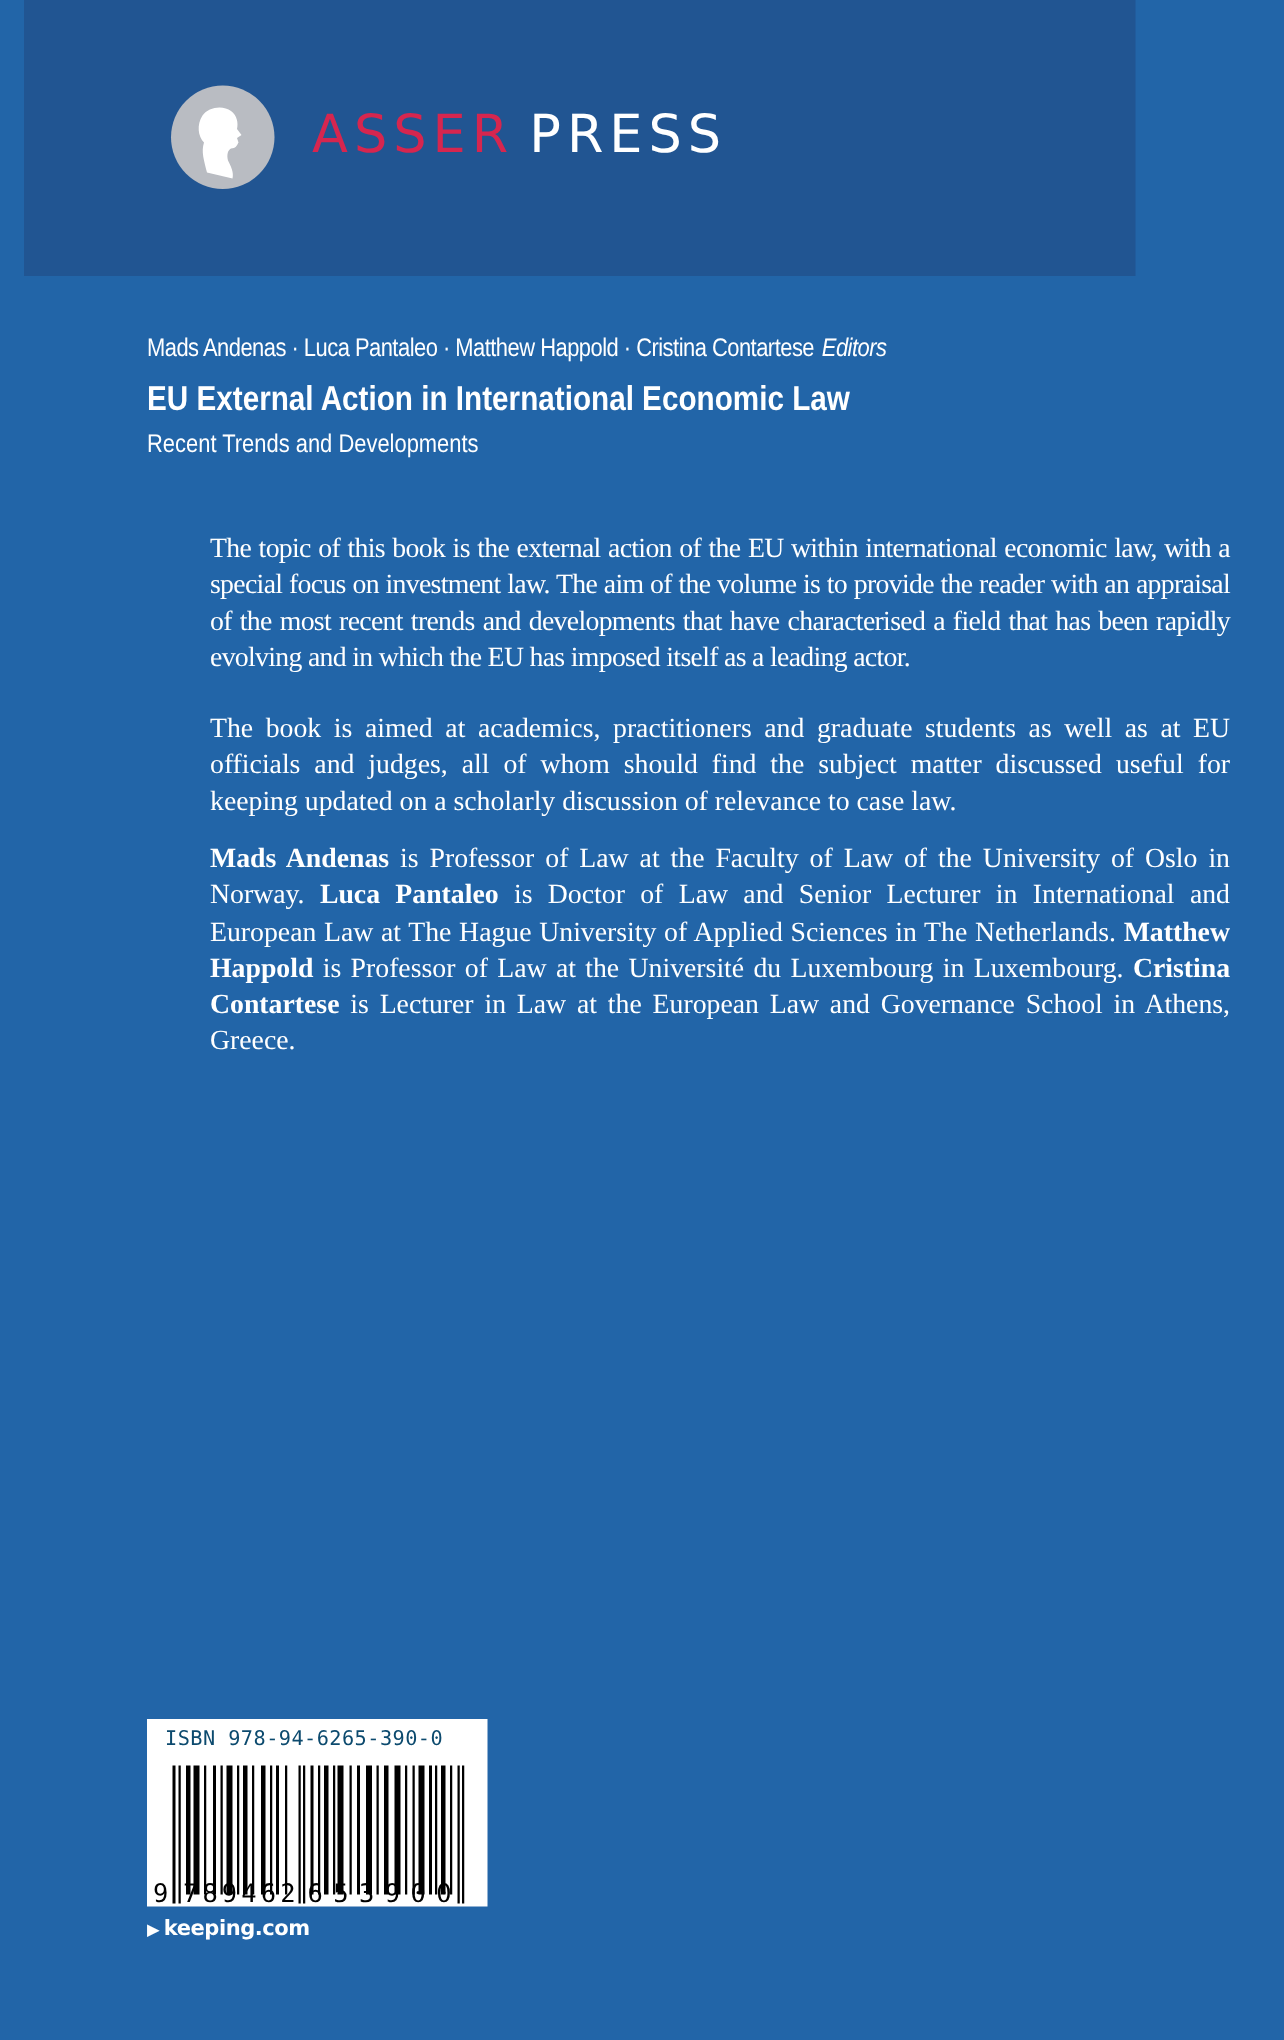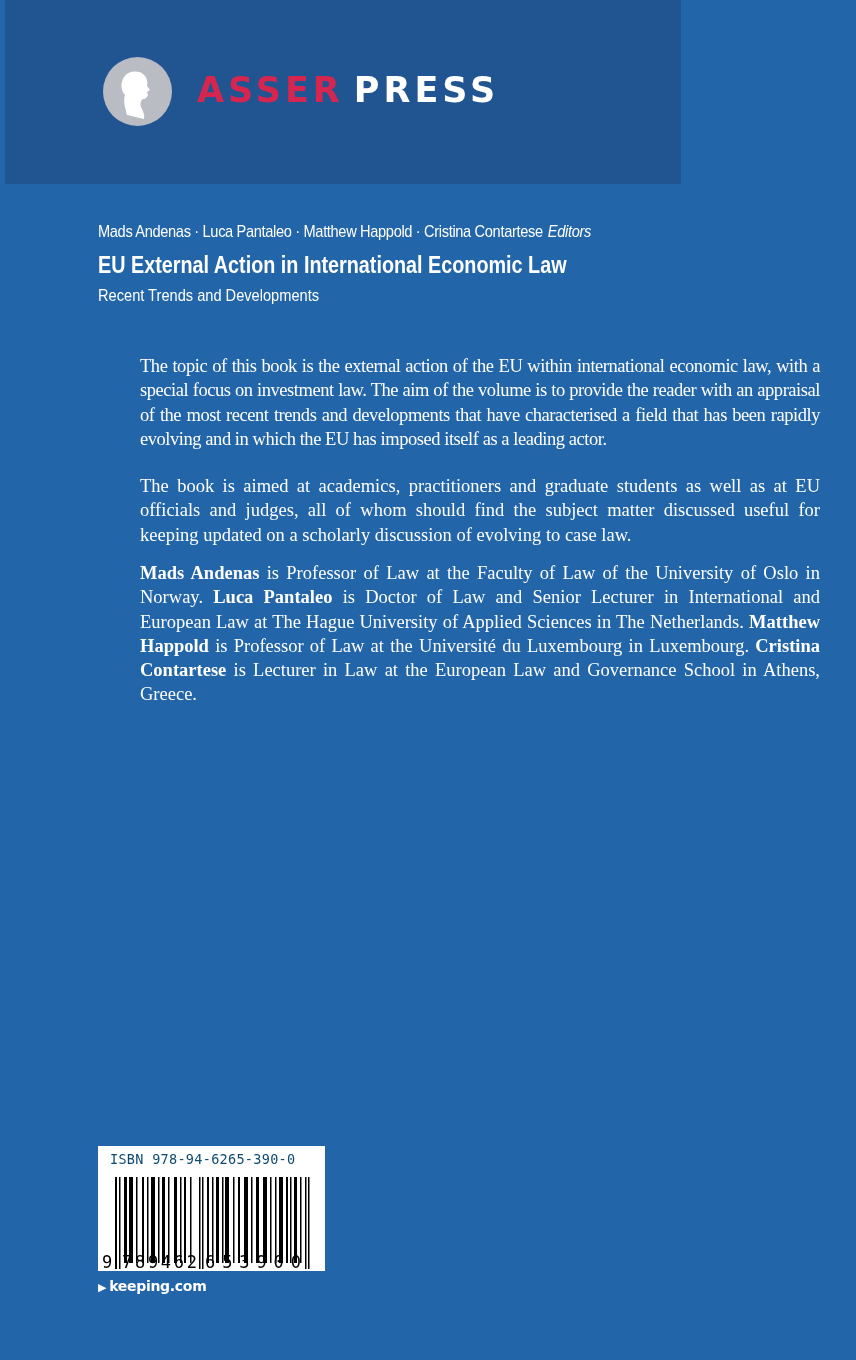--- a/index.html
+++ b/index.html
@@ -1,17 +1,17 @@
 <!DOCTYPE html>
 <html><head>
 <meta charset="utf-8">
 <style>
   html, body { margin:0; padding:0; }
   body { width:856px; height:1360px; position:relative; overflow:hidden; background:#2265a8; font-family:"Liberation Serif", serif; color:#ffffff; }
-  .header { position:absolute; left:5px; top:0; width:676px; height:184px; background:#215592;font-weight:bold; }
+  .header { position:absolute; left:16px; top:0; width:741px; height:184px; background:#215592; }
   .logo-circle { position:absolute; left:98px; top:57px; width:69px; height:69px; border-radius:50%; background:#b9bcc2; overflow:hidden; }
   .logo-text { position:absolute; left:192px; top:70px; font-family:"DejaVu Sans", sans-serif; font-size:35px; letter-spacing:4px; line-height:40px; white-space:nowrap; }
   .logo-asser { color:#d6264f; }
   .logo-press { color:#ffffff; margin-left:10px; }
   .editors { position:absolute; left:98px; top:220px; font-family:"Liberation Sans", sans-serif; font-size:17px; letter-spacing:-0.4px; line-height:24px; white-space:nowrap; transform:scaleX(0.86); transform-origin:left; }
   .editors .role { font-style:italic; margin-left:6px; }
   .title { position:absolute; left:98px; top:250px; font-family:"Liberation Sans", sans-serif; font-weight:bold; font-size:23px; line-height:30px; white-space:nowrap; transform:scaleX(0.86); transform-origin:left; }
   .subtitle { position:absolute; left:98px; top:284px; font-family:"Liberation Sans", sans-serif; font-size:17px; line-height:24px; white-space:nowrap; transform:scaleX(0.86); transform-origin:left; }
   .para { position:absolute; left:98px; width:680px; font-size:18.5px; line-height:24.3px; text-align:justify;margin-left:42px; }
   .p1 { top:354px; letter-spacing:-0.45px; }
@@ -38,21 +38,21 @@
   </div>
 </div>
 
 <div class="editors">
   <span>Mads Andenas · Luca Pantaleo · Matthew Happold · Cristina Contartese</span><span class="role">Editors</span>
 </div>
 <div class="title">EU External Action in International Economic Law</div>
 <div class="subtitle">Recent Trends and Developments</div>
 
 <div class="para p1">The topic of this book is the external action of the EU within international economic law, with a special focus on investment law. The aim of the volume is to provide the reader with an appraisal of the most recent trends and developments that have characterised a field that has been rapidly evolving and in which the EU has imposed itself as a leading actor.</div>
-<div class="para p2">The book is aimed at academics, practitioners and graduate students as well as at EU officials and judges, all of whom should find the subject matter discussed useful for keeping updated on a scholarly discussion of evolving to case law.</div>
+<div class="para p2">The book is aimed at academics, practitioners and graduate students as well as at EU officials and judges, all of whom should find the subject matter discussed useful for keeping updated on a scholarly discussion of relevance to case law.</div>
 <div class="para p3"><b>Mads Andenas</b><span> is Professor of Law at the Faculty of Law of the University of Oslo in Norway. </span><b>Luca Pantaleo</b><span> is Doctor of Law and Senior Lecturer in International and European Law at The Hague University of Applied Sciences in The Netherlands. </span><b>Matthew Happold</b><span> is Professor of Law at the Université du Luxembourg in Luxembourg. </span><b>Cristina Contartese</b><span> is Lecturer in Law at the European Law and Governance School in Athens, Greece.</span></div>
 
 <div class="isbn-box">
   <div class="isbn-text">ISBN 978-94-6265-390-0</div>
   <svg class="barcode" width="227" height="125" viewBox="0 0 227 125">
     <g fill="#000">
       <rect x="17" y="31" width="2" height="92"></rect>
         <rect x="21" y="31" width="1.5" height="92"></rect>
       <rect x="26" y="31" width="3" height="86"></rect>
         <rect x="31" y="31" width="4" height="86"></rect>

